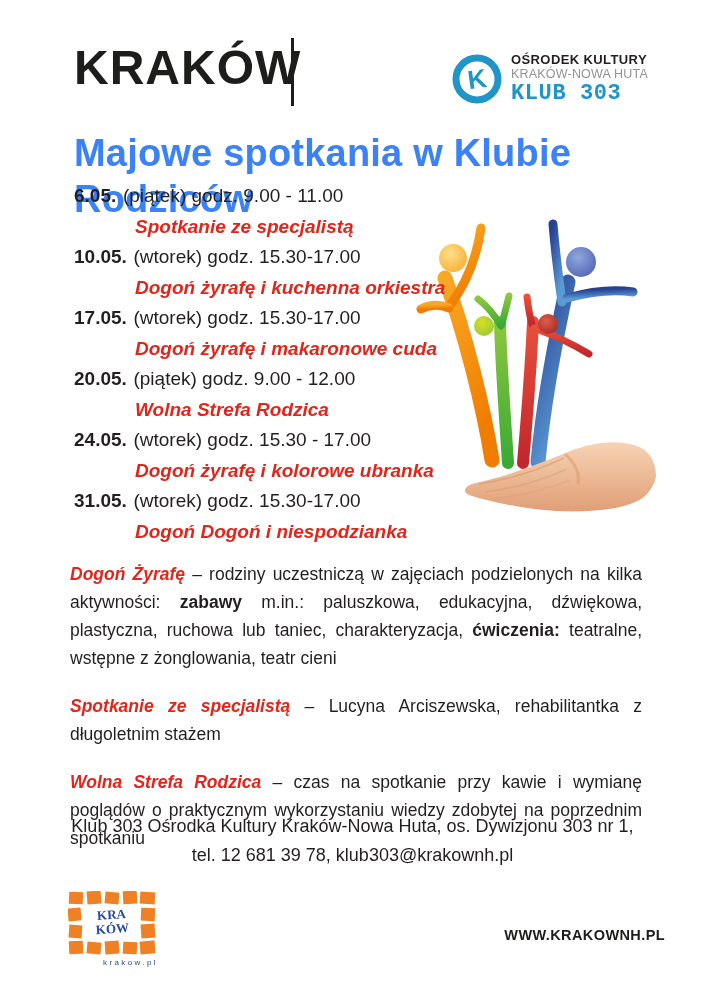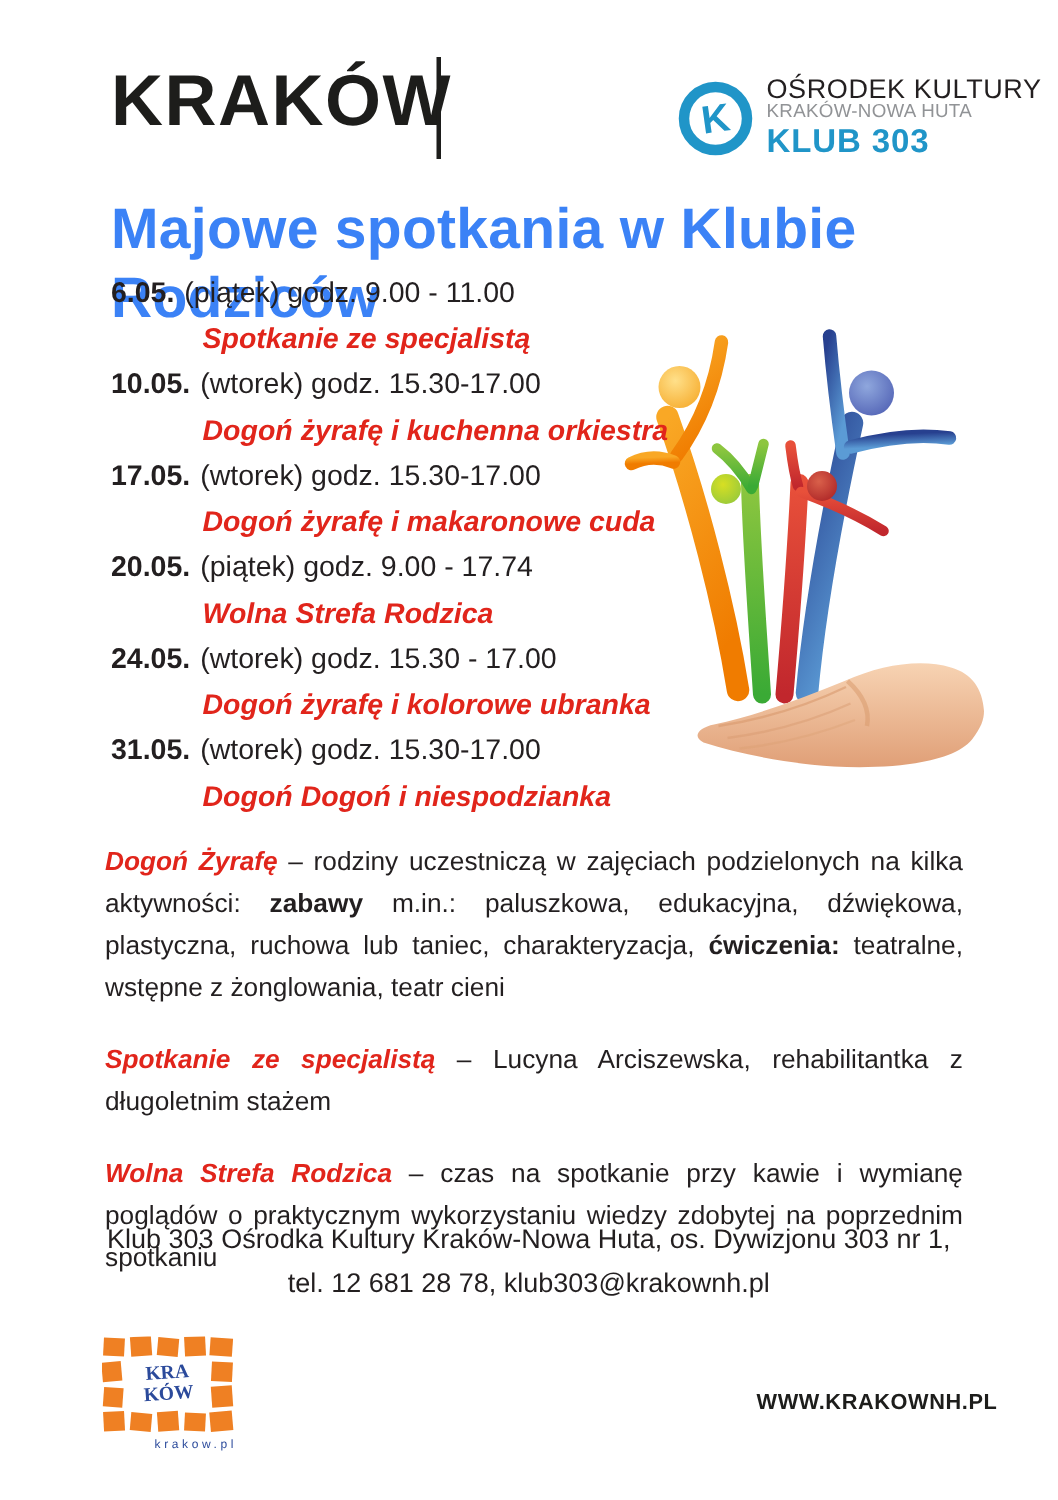--- a/index.html
+++ b/index.html
@@ -10,23 +10,23 @@
 
   
   .kr-logo {
     position:absolute; left:74px; top:44px;
     font-weight:700; font-size:48px; line-height:1; letter-spacing:1px; color:#1d1d1b;
   }
   .kr-divider { position:absolute; left:291px; top:38px; width:3px; height:68px; background:#1d1d1b; }
   .klub { position:absolute; left:452px; top:52px; display:flex; align-items:center; gap:9px; }
   .klub-circle { width:50px; height:50px; flex:0 0 auto; }
   .klub-text { display:flex; flex-direction:column; justify-content:center; }
-  .klub-l1 { font-weight:400; font-size:18px; letter-spacing:0.4px; color:#231f20; line-height:15px; }
+  .klub-l1 { font-weight:700; font-size:13px; letter-spacing:0.4px; color:#231f20; line-height:15px; }
   .klub-l2 { font-size:12.5px; color:#919396; line-height:15px; letter-spacing:0.2px; }
-  .klub-l3 { font-weight:700; font-size:22px; color:#2095c8; line-height:24px; letter-spacing:0.6px; }
+  .klub-l3 { font-weight:700; font-size:22px; color:#2095c8; line-height:24px; letter-spacing:0.6px;font-family:Liberation Mono, monospace; }
 
   
   .title {
     position:absolute; left:74px; top:131px;
     font-weight:700; font-size:38px; line-height:1.2; color:#3b82f6; letter-spacing:0.2px;
   }
 
   
   .schedule { position:absolute; left:74px; top:181px; z-index:2; font-size:19px; line-height:30.5px; }
   .sch-date { font-weight:700; margin-right:0.35em;text-align:center; }
@@ -86,21 +86,21 @@
     </div>
     <div>
       <div><span class="sch-date">10.05.</span><span>(wtorek) godz. 15.30-17.00</span></div>
       <div class="sch-event">Dogoń żyrafę i kuchenna orkiestra</div>
     </div>
     <div>
       <div><span class="sch-date">17.05.</span><span>(wtorek) godz. 15.30-17.00</span></div>
       <div class="sch-event">Dogoń żyrafę i makaronowe cuda</div>
     </div>
     <div>
-      <div><span class="sch-date">20.05.</span><span>(piątek) godz. 9.00 - 17.74</span></div>
+      <div><span class="sch-date">20.05.</span><span>(piątek) godz. 9.00 - 12.00</span></div>
       <div class="sch-event">Wolna Strefa Rodzica</div>
     </div>
     <div>
       <div><span class="sch-date">24.05.</span><span>(wtorek) godz. 15.30 - 17.00</span></div>
       <div class="sch-event">Dogoń żyrafę i kolorowe ubranka</div>
     </div>
     <div>
       <div><span class="sch-date">31.05.</span><span>(wtorek) godz. 15.30-17.00</span></div>
       <div class="sch-event">Dogoń Dogoń i niespodzianka</div>
     </div>
@@ -186,21 +186,21 @@
   </svg>
 
   <div class="about">
     <p><span class="lead">Dogoń Żyrafę</span><span> – </span><span>rodziny uczestniczą w zajęciach podzielonych na kilka aktywności: </span><span class="b">zabawy</span><span> m.in.: paluszkowa, edukacyjna, dźwiękowa, plastyczna, ruchowa lub taniec, charakteryzacja, </span><span class="b">ćwiczenia:</span><span> teatralne, wstępne z żonglowania, teatr cieni</span></p>
     <p><span class="lead">Spotkanie ze specjalistą</span><span> – </span><span>Lucyna Arciszewska, rehabilitantka z długoletnim stażem</span></p>
     <p><span class="lead">Wolna Strefa Rodzica</span><span> – </span><span>czas na spotkanie przy kawie i wymianę poglądów o praktycznym wykorzystaniu wiedzy zdobytej na poprzednim spotkaniu</span></p>
   </div>
 
   <div class="address">
     <div>Klub 303 Ośrodka Kultury Kraków-Nowa Huta, os. Dywizjonu 303 nr 1,</div>
-    <div>tel. 12 681 28 78, klub303@krakownh.pl</div>
+    <div>tel. 12 681 39 78, klub303@krakownh.pl</div>
   </div>
 
   <div class="mosaic-wrap">
     <svg class="mosaic" viewBox="0 0 88 64">
       <g fill="#ef8023">
         <rect x="1" y="1" width="14" height="12" transform="rotate(3 8 7)"></rect>
         <rect x="19" y="0" width="14" height="13" transform="rotate(-4 26 6)"></rect>
         <rect x="37" y="1" width="14" height="12" transform="rotate(5 44 7)"></rect>
         <rect x="55" y="0" width="14" height="13" transform="rotate(-3 62 6)"></rect>
         <rect x="72" y="1" width="15" height="12" transform="rotate(4 79 7)"></rect>

